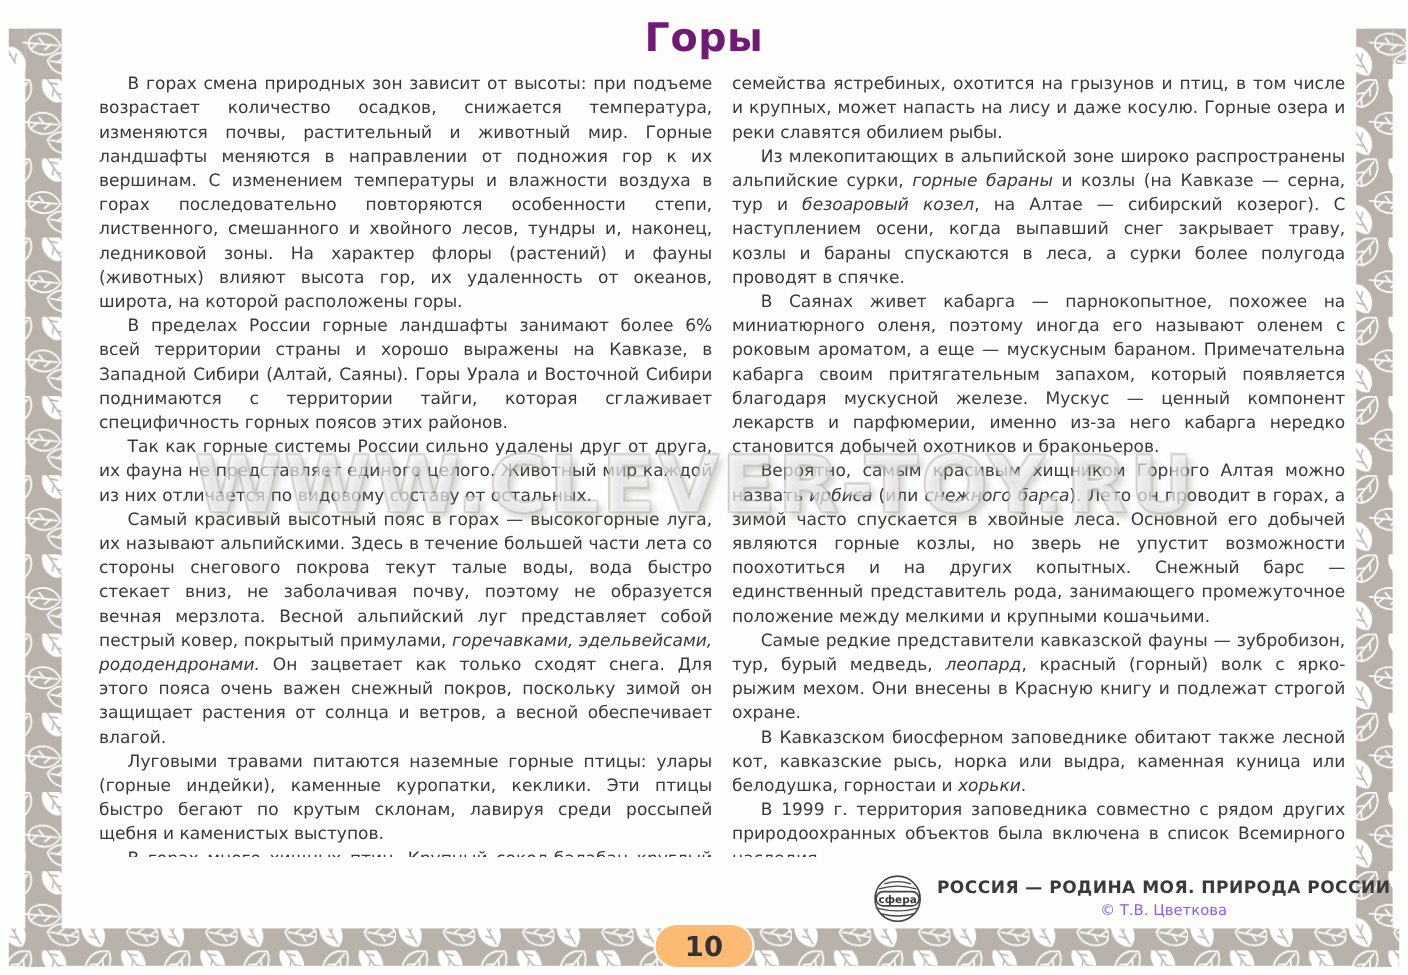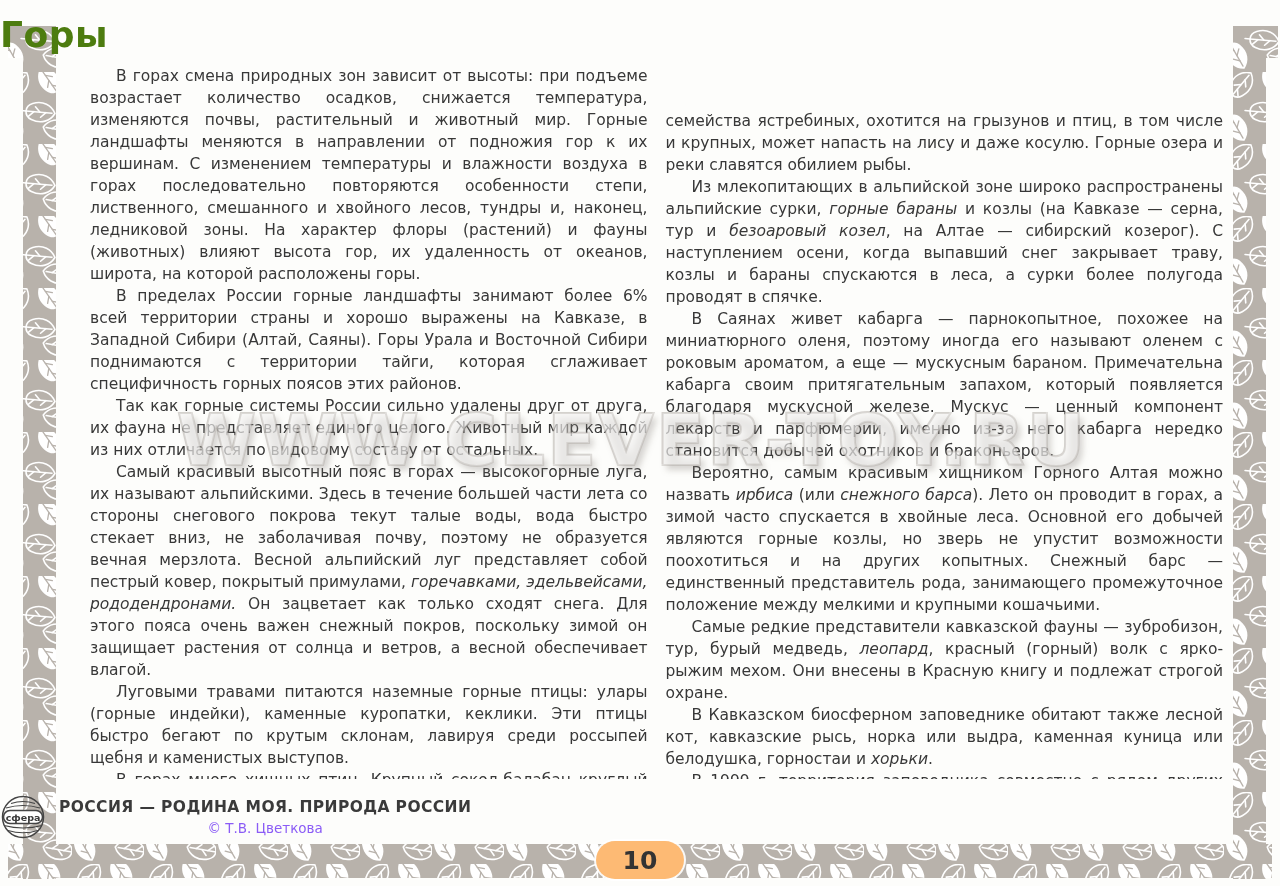--- a/index.html
+++ b/index.html
@@ -1,33 +1,33 @@
 <!DOCTYPE html>
 <html lang="ru"><head>
 <meta charset="utf-8">
 <style>
   html,body{margin:0;padding:0;}
   body{width:1280px;height:886px;background:#ffffff;font-family:"DejaVu Sans","Liberation Sans",sans-serif;}
   .page{position:relative;width:1280px;height:886px;background:#fdfdfb;overflow:hidden;}
   .border-frame{position:absolute;left:0;top:0;z-index:1;}
-  .title{position:relative;z-index:4;margin:0;padding-top:14px;text-align:left;
-         font-size:36px;font-weight:bold;color:#4d7c0f;letter-spacing:.5px;}
+  .title{position:relative;z-index:4;margin:0;padding-top:14px;text-align:center;
+         font-size:36px;font-weight:bold;color:#701a75;letter-spacing:.5px;}
   .columns{position:relative;z-index:4;display:flex;gap:18px;padding:10px 57px 0 90px;
            height:714px;overflow:hidden;}
   .col{flex:1 1 0;min-width:0;text-align:justify;font-size:15.5px;line-height:22px;color:#383838;}
   .para{margin:0;text-indent:26px;}
-  .para.no-indent{text-indent:0;margin-top:45px;}
+  .para.no-indent{text-indent:0;}
   .para i{font-style:italic;}
   .watermark{position:absolute;top:398px;left:0;width:1264px;text-align:center;z-index:5;
              font-size:72px;font-weight:bold;letter-spacing:2px;white-space:nowrap;
              color:rgba(255,255,255,0.55);
              -webkit-text-stroke:2px rgba(155,150,144,0.30);
              text-shadow:4px 5px 6px rgba(140,135,128,0.35), -1px -1px 0 rgba(170,165,158,0.18);
              pointer-events:none;user-select:none;}
-  .footer{position:absolute;left:0;right:0;top:794px;z-index:4;display:flex;align-items:center;justify-content:flex-start;gap:13px;}
+  .footer{position:absolute;left:0;right:16px;top:794px;z-index:4;display:flex;align-items:center;justify-content:flex-end;gap:13px;}
   .footer-text{display:flex;flex-direction:column;align-items:center;}
   .series{font-weight:bold;font-size:15.5px;color:#3a3a3a;letter-spacing:.4px;}
   .copyright{font-size:13.5px;color:#8b5cf6;margin-top:4px;}
   .page-capsule{position:absolute;left:50%;top:841px;transform:translateX(-50%);z-index:4;
                 width:88px;height:38px;background:#fdba74;border-radius:19px;
                 display:flex;align-items:center;justify-content:center;
                 font-size:25px;font-weight:bold;color:#333333;
                 box-shadow:0 0 0 2px rgba(255,255,255,0.9);}
   .logo-svg text{font-family:"DejaVu Sans","Liberation Sans",sans-serif;font-weight:bold;}
 </style>

